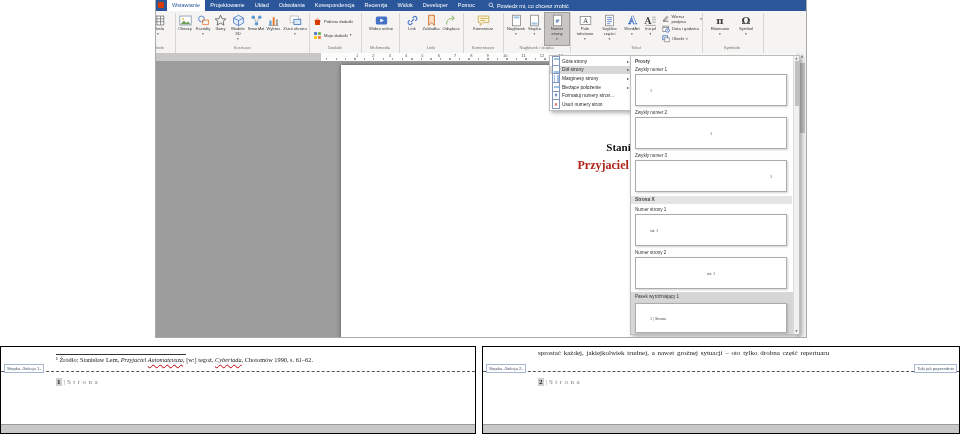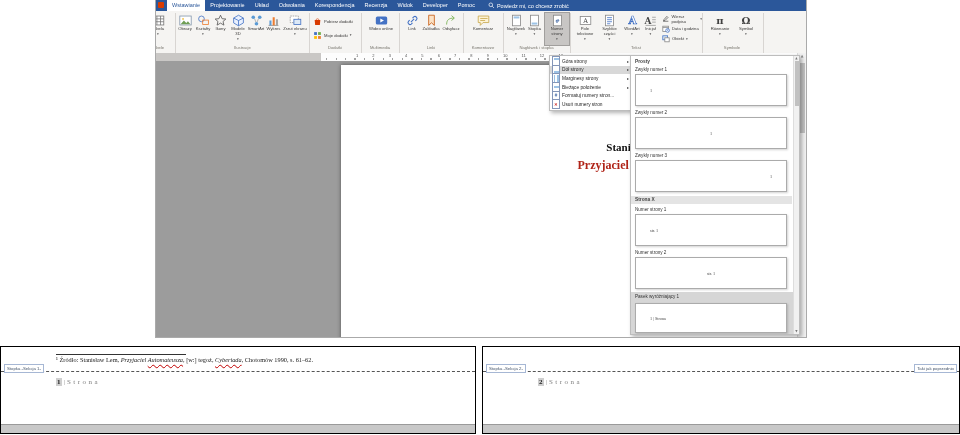--- a/index.html
+++ b/index.html
@@ -515,20 +515,21 @@
   <div class="panel p1">
     <div class="fnsep"></div>
     <div class="fnote"><span>¹ Źródło: Stanisław Lem, </span><i>Przyjaciel </i><i class="wavy">Automateusza</i><span>, [w:] tegoż, </span><i class="wavy">Cyberiada</i><span>, Chotomów 1990, s. 61–62.</span></div>
     <div class="stag" style="left:3px;top:17px;">Stopka -Sekcja 1-</div>
     <div class="dashline"></div>
     <div class="pgnum"><span class="num">1</span><span class="bar">|</span><span class="word">Strona</span></div>
     <div class="pagebottom"></div>
   </div>
 
   <div class="panel p2">
+    <div class="bodyline">sprostać każdej, jakiejkolwiek trudnej, a nawet groźnej sytuacji – oto tylko drobna część repertuaru</div>
     <div class="stag" style="left:3px;top:17px;">Stopka -Sekcja 2-</div>
     <div class="stag" style="right:2px;top:17px;">Taki jak poprzednio</div>
     <div class="dashline"></div>
     <div class="pgnum"><span class="num">2</span><span class="bar">|</span><span class="word">Strona</span></div>
     <div class="pagebottom"></div>
   </div>
 
 </div>
 
 </body></html>

